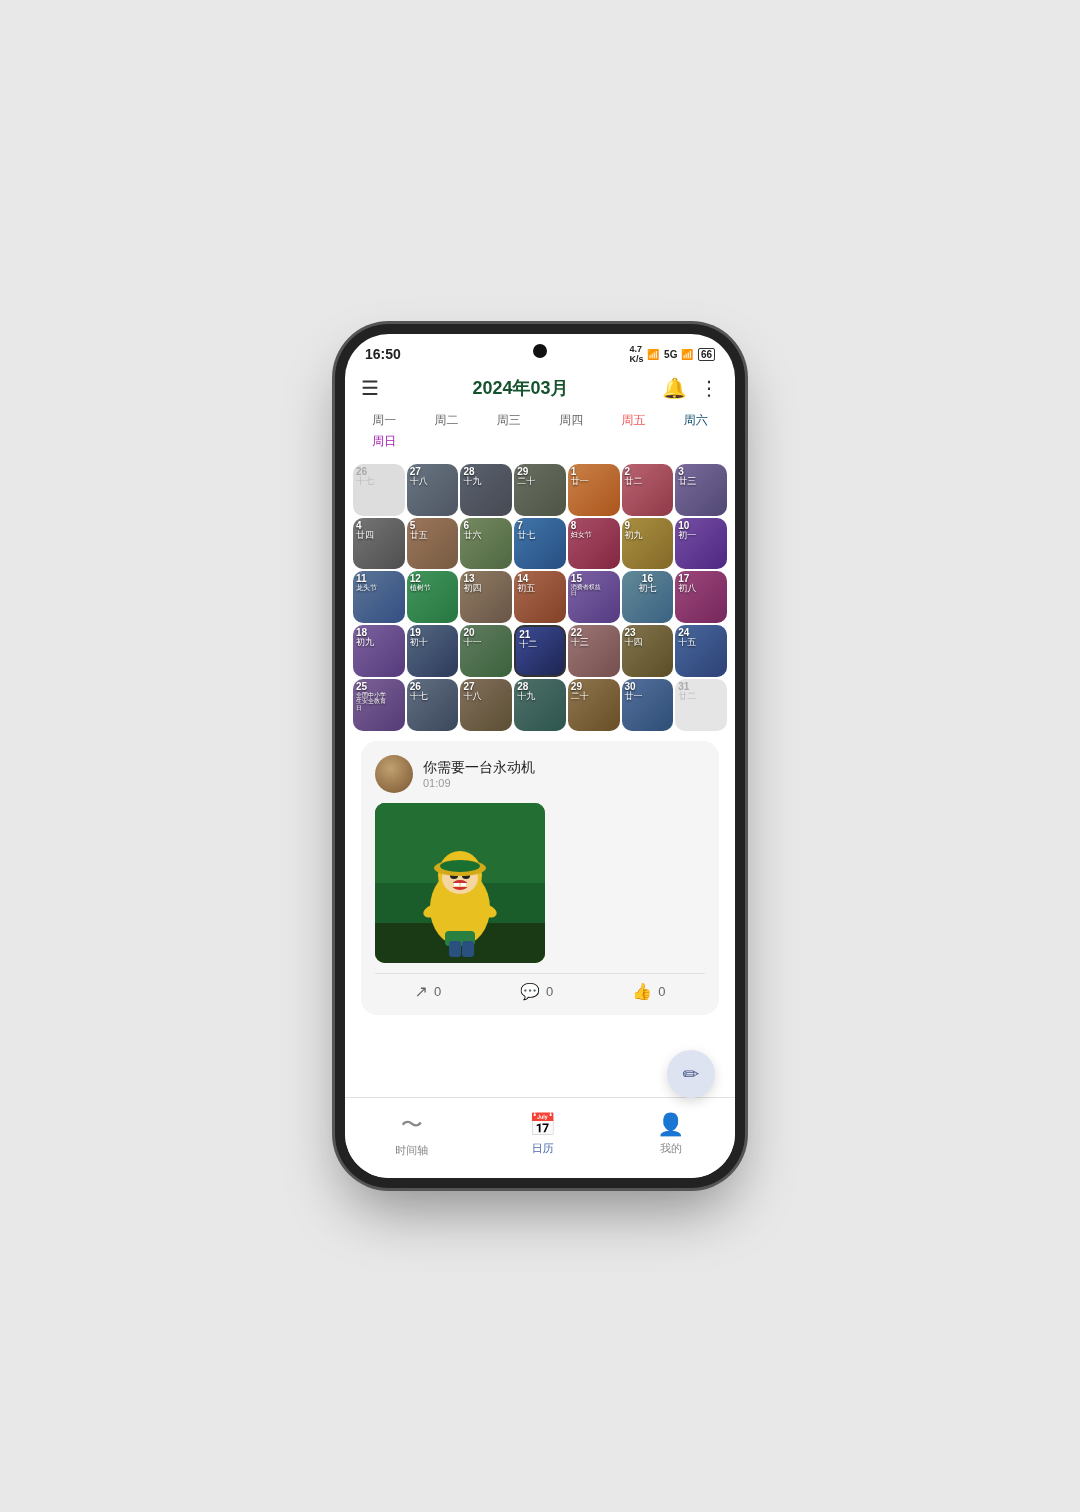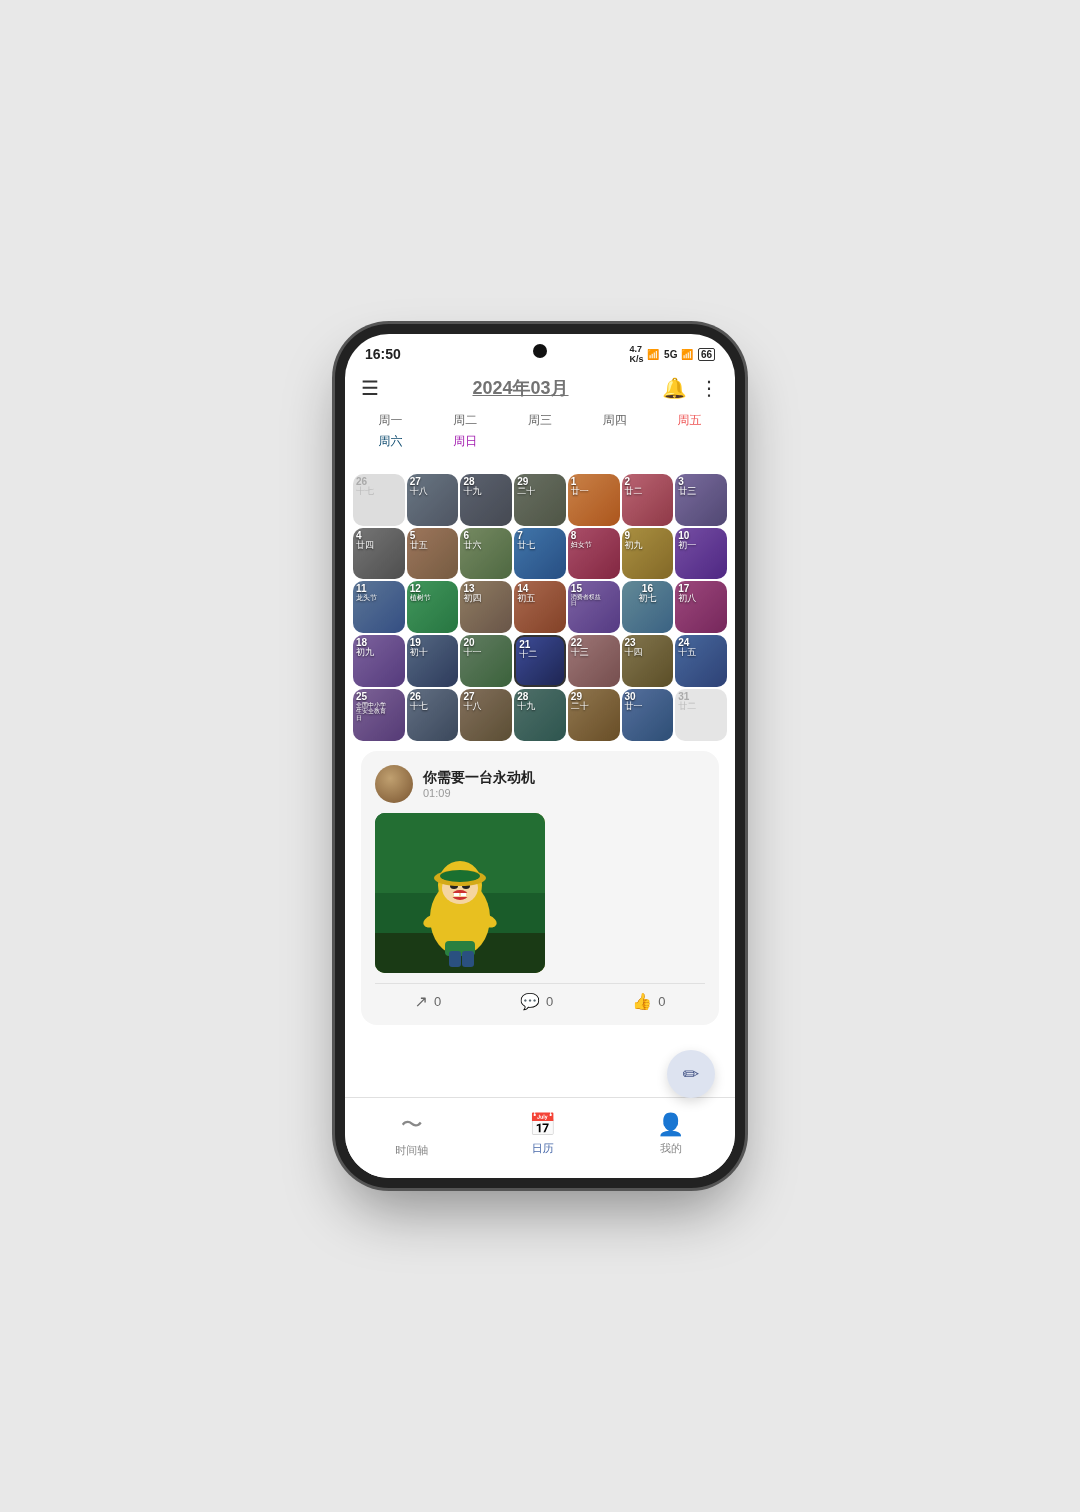--- a/index.html
+++ b/index.html
@@ -39,34 +39,34 @@
       position: absolute; top: 10px; left: 50%; transform: translateX(-50%);
     }
     .app-header {
       display: flex;
       align-items: center;
       justify-content: space-between;
       padding: 8px 16px 6px 16px;
       flex-shrink: 0;
     }
     .app-header .menu-icon { font-size: 20px; color: #333; cursor: pointer; }
-    .app-header .title { font-size: 18px; font-weight: 600; color: #737373; text-decoration: underline; }
+    .app-header .title { font-size: 18px; font-weight: 600; color: #14532d; }
     .app-header .header-right { display: flex; gap: 12px; align-items: center; }
     .app-header .icon-btn { font-size: 20px; color: #333; cursor: pointer; }
     .calendar-container {
       flex: 1;
       overflow-y: auto;
       padding: 0 8px;
     }
     .weekday-header {
       display: grid;
-      grid-template-columns: repeat(5, 1fr);
+      grid-template-columns: repeat(6, 1fr);
       text-align: center;
       padding: 4px 0;
-      margin-bottom: 18px;
+      margin-bottom: 8px;
     }
     .weekday-header span {
       font-size: 12px;
       color: #666;
       padding: 2px 0;
     }
     .calendar-grid {
       display: grid;
       grid-template-columns: repeat(7, 1fr);
       gap: 2px;
@@ -125,21 +125,21 @@
       border-radius: 50%;
       background: #8B7355;
       display: flex; align-items: center; justify-content: center;
       color: #fff; font-size: 14px; font-weight: 700;
       overflow: hidden;
     }
     .post-avatar-inner {
       width: 100%; height: 100%;
       background: radial-gradient(circle at 40% 35%, #c0a070, #7a5530);
     }
-    .post-info .post-title { font-size: 14px; font-weight: 700; color: #222; }
+    .post-info .post-title { font-size: 14px; font-weight: 400; color: #222; }
     .post-info .post-time { font-size: 11px; color: #999; }
     .post-image {
       width: 170px; height: 160px;
       border-radius: 10px;
       overflow: hidden;
       background: linear-gradient(135deg, #1a5c2a 0%, #2d8a3e 30%, #f0c030 60%, #e8a010 100%);
       position: relative;
       margin-bottom: 10px;
     }
     .post-actions {

